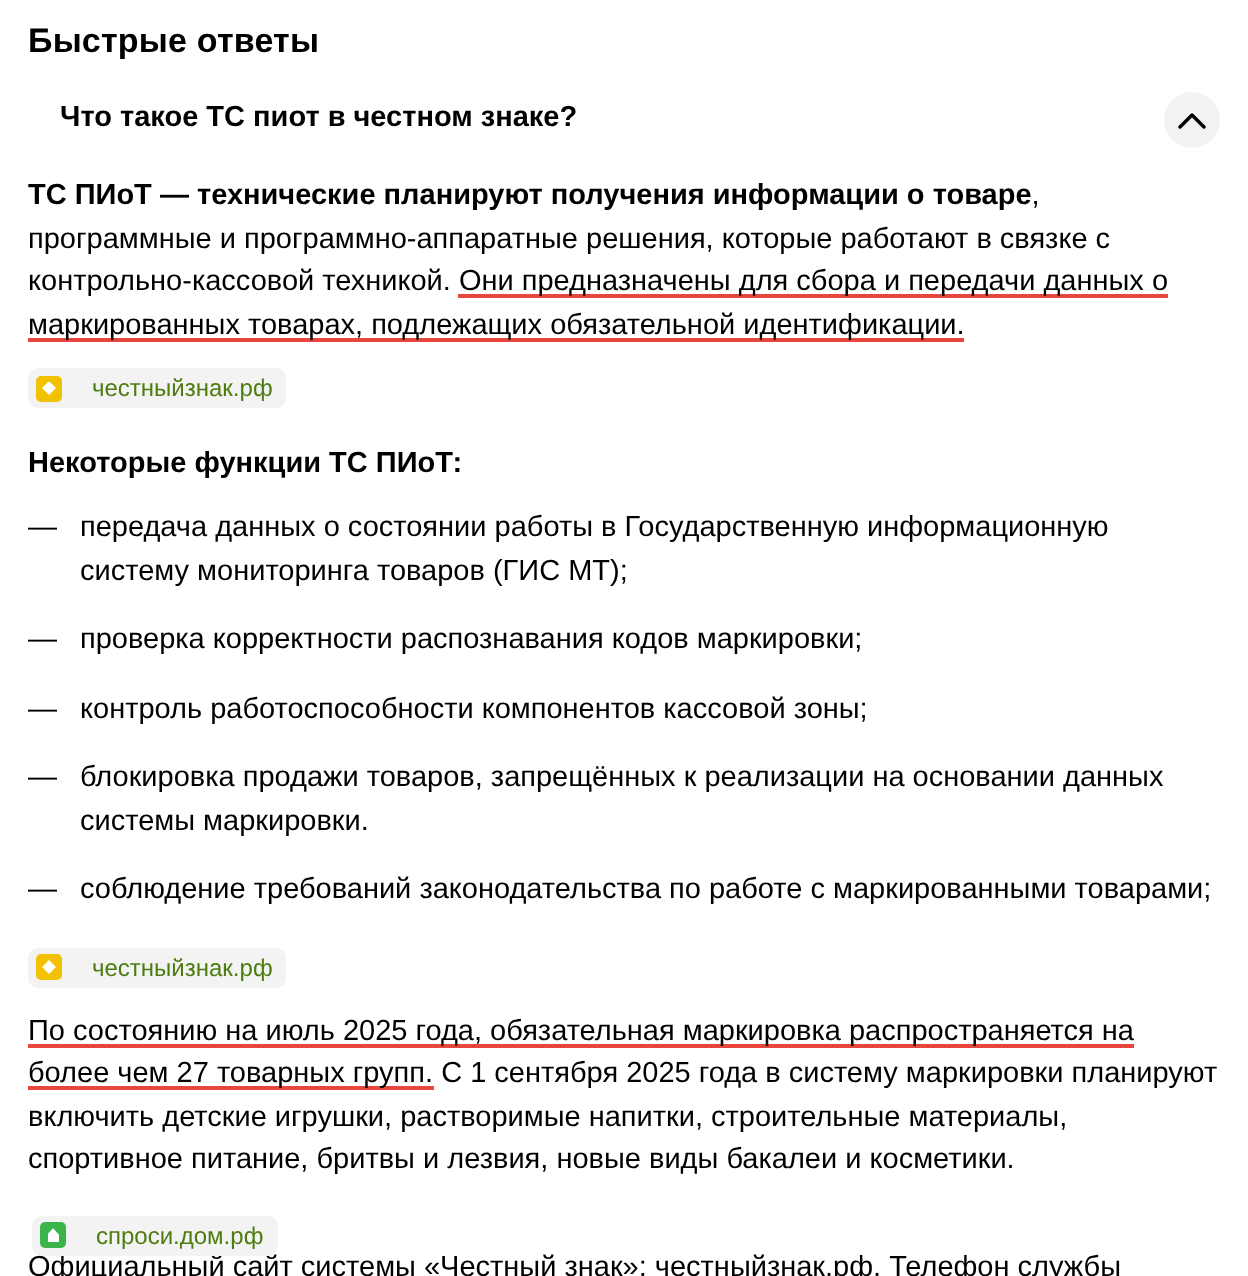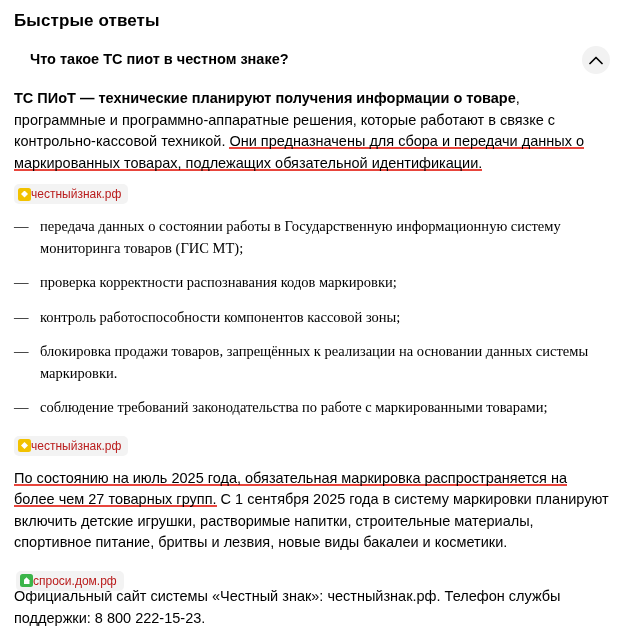--- a/index.html
+++ b/index.html
@@ -67,26 +67,26 @@
 
   .hl-underline {
     position: relative;
     background: transparent;
     box-shadow: inset 0 -2px 0 0 #e8453c;
   }
 
   .source-chip {
     display: inline-flex;
     align-items: center;
-    gap: 0;
+    gap: 15px;
     background: #f3f3f3;
     border-radius: 5px;
     padding: 2px 7px 2px 4px;
     font-size: 12px;
-    color: #b91c1c;
+    color: #4d7c0f;
     line-height: 16px;
     margin: 4px 0 12px 0;
     vertical-align: middle;
   }
   .chip-inline {
     margin: 0 0 0 2px;
     position: relative;
     top: 16px;
   }
   .favicon {
@@ -123,21 +123,20 @@
   .section-heading {
     font-size: 14.5px;
     font-weight: bold;
     line-height: 20px;
     margin: 6px 0 12px 0;
   }
   ul.dash-list {
     list-style: none;
     margin: 0 0 6px 0;
     padding: 0;
-    font-family: Liberation Serif, serif;
   }
   ul.dash-list li {
     position: relative;
     padding-left: 26px;
     font-size: 14.5px;
     line-height: 21.5px;
     margin-bottom: 13px;
   }
   ul.dash-list li::before {
     content: "—";
@@ -170,20 +169,21 @@
 
   <p class="para lead">
     <span class="b">ТС ПИоТ — технические планируют получения информации о товаре</span><span>, программные и программно-аппаратные решения, которые работают в связке с контрольно-кассовой техникой. </span><span class="hl-underline">Они предназначены для сбора и передачи данных о маркированных товарах, подлежащих обязательной идентификации.</span>
   </p>
 
   <div class="source-chip">
     <span class="favicon fav-cz"></span>
     <span>честныйзнак.рф</span>
   </div>
 
+  <div class="section-heading">Некоторые функции ТС ПИоТ:</div>
 
   <ul class="dash-list">
     <li>передача данных о состоянии работы в Государственную информационную систему мониторинга товаров (ГИС МТ);</li>
     <li>проверка корректности распознавания кодов маркировки;</li>
     <li>контроль работоспособности компонентов кассовой зоны;</li>
     <li>блокировка продажи товаров, запрещённых к реализации на основании данных системы маркировки.</li>
     <li>соблюдение требований законодательства по работе с маркированными товарами;</li>
   </ul>
 
   <div class="source-chip">

